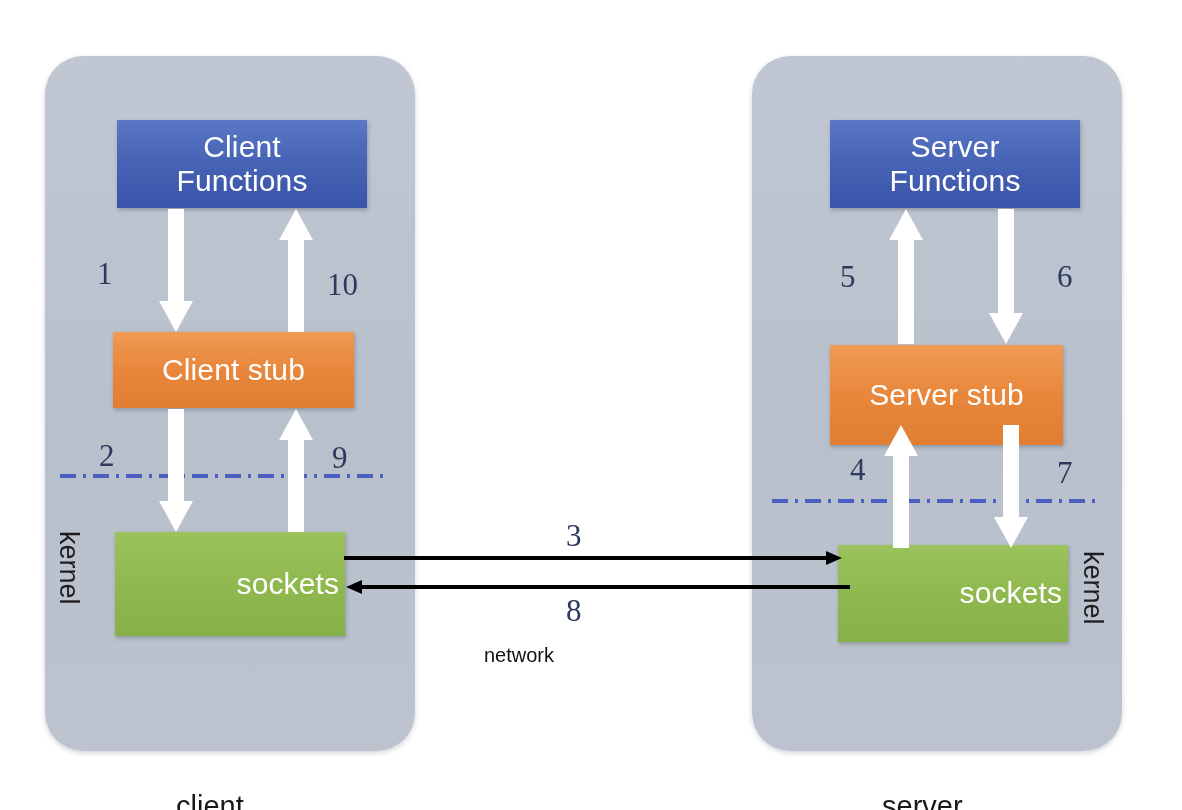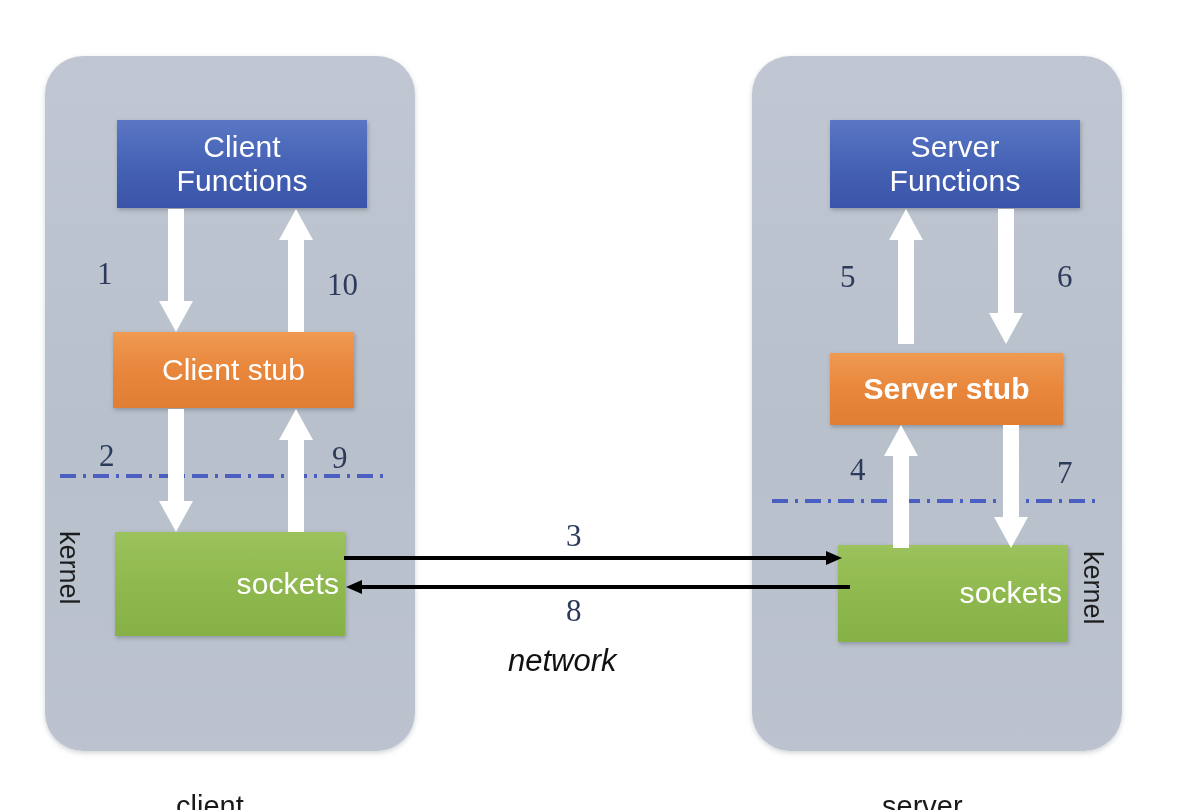--- a/index.html
+++ b/index.html
@@ -44,21 +44,21 @@
   .node.green{
     background:linear-gradient(180deg,#9bc25c 0%,#8fb94e 50%,#86b146 100%);
     justify-content:flex-end;
   }
 
   #client-functions{left:117px;top:81px;width:250px;height:88px;}
   #client-stub     {left:113px;top:293px;width:241px;height:76px;}
   #client-sockets  {left:115px;top:493px;width:230px;height:104px;}
 
   #server-functions{left:830px;top:81px;width:250px;height:88px;}
-  #server-stub     {left:830px;top:314px;width:233px;height:72px;font-weight:bold;}
+  #server-stub     {left:830px;top:306px;width:233px;height:100px;}
   #server-sockets  {left:838px;top:506px;width:230px;height:97px;}
 
   
   .warrow{position:absolute;}
   .warrow svg{display:block;}
 
   
   .kdash{position:absolute;height:4px;}
   .kdash svg{display:block;}
 
@@ -82,22 +82,22 @@
     transform-origin:0 0;
   }
   #client-kernel{left:82px;top:492px;transform:rotate(90deg);}
   #server-kernel{left:1106px;top:512px;transform:rotate(90deg);}
 
   
   #net-lines{position:absolute;left:330px;top:500px;width:530px;height:70px;}
   #net-lines svg{display:block;}
 
   #label-network{
-    position:absolute;left:508px;top:606px;
-    color:#111112;font-size:31px;line-height:1;white-space:nowrap;font-style:italic;
+    position:absolute;left:484px;top:606px;
+    color:#111112;font-size:20px;line-height:1;white-space:nowrap;
   }
 
   
   .caption{
     position:absolute;
     color:#19191b;
     font-size:29px;
     line-height:1;
     white-space:nowrap;
   }

